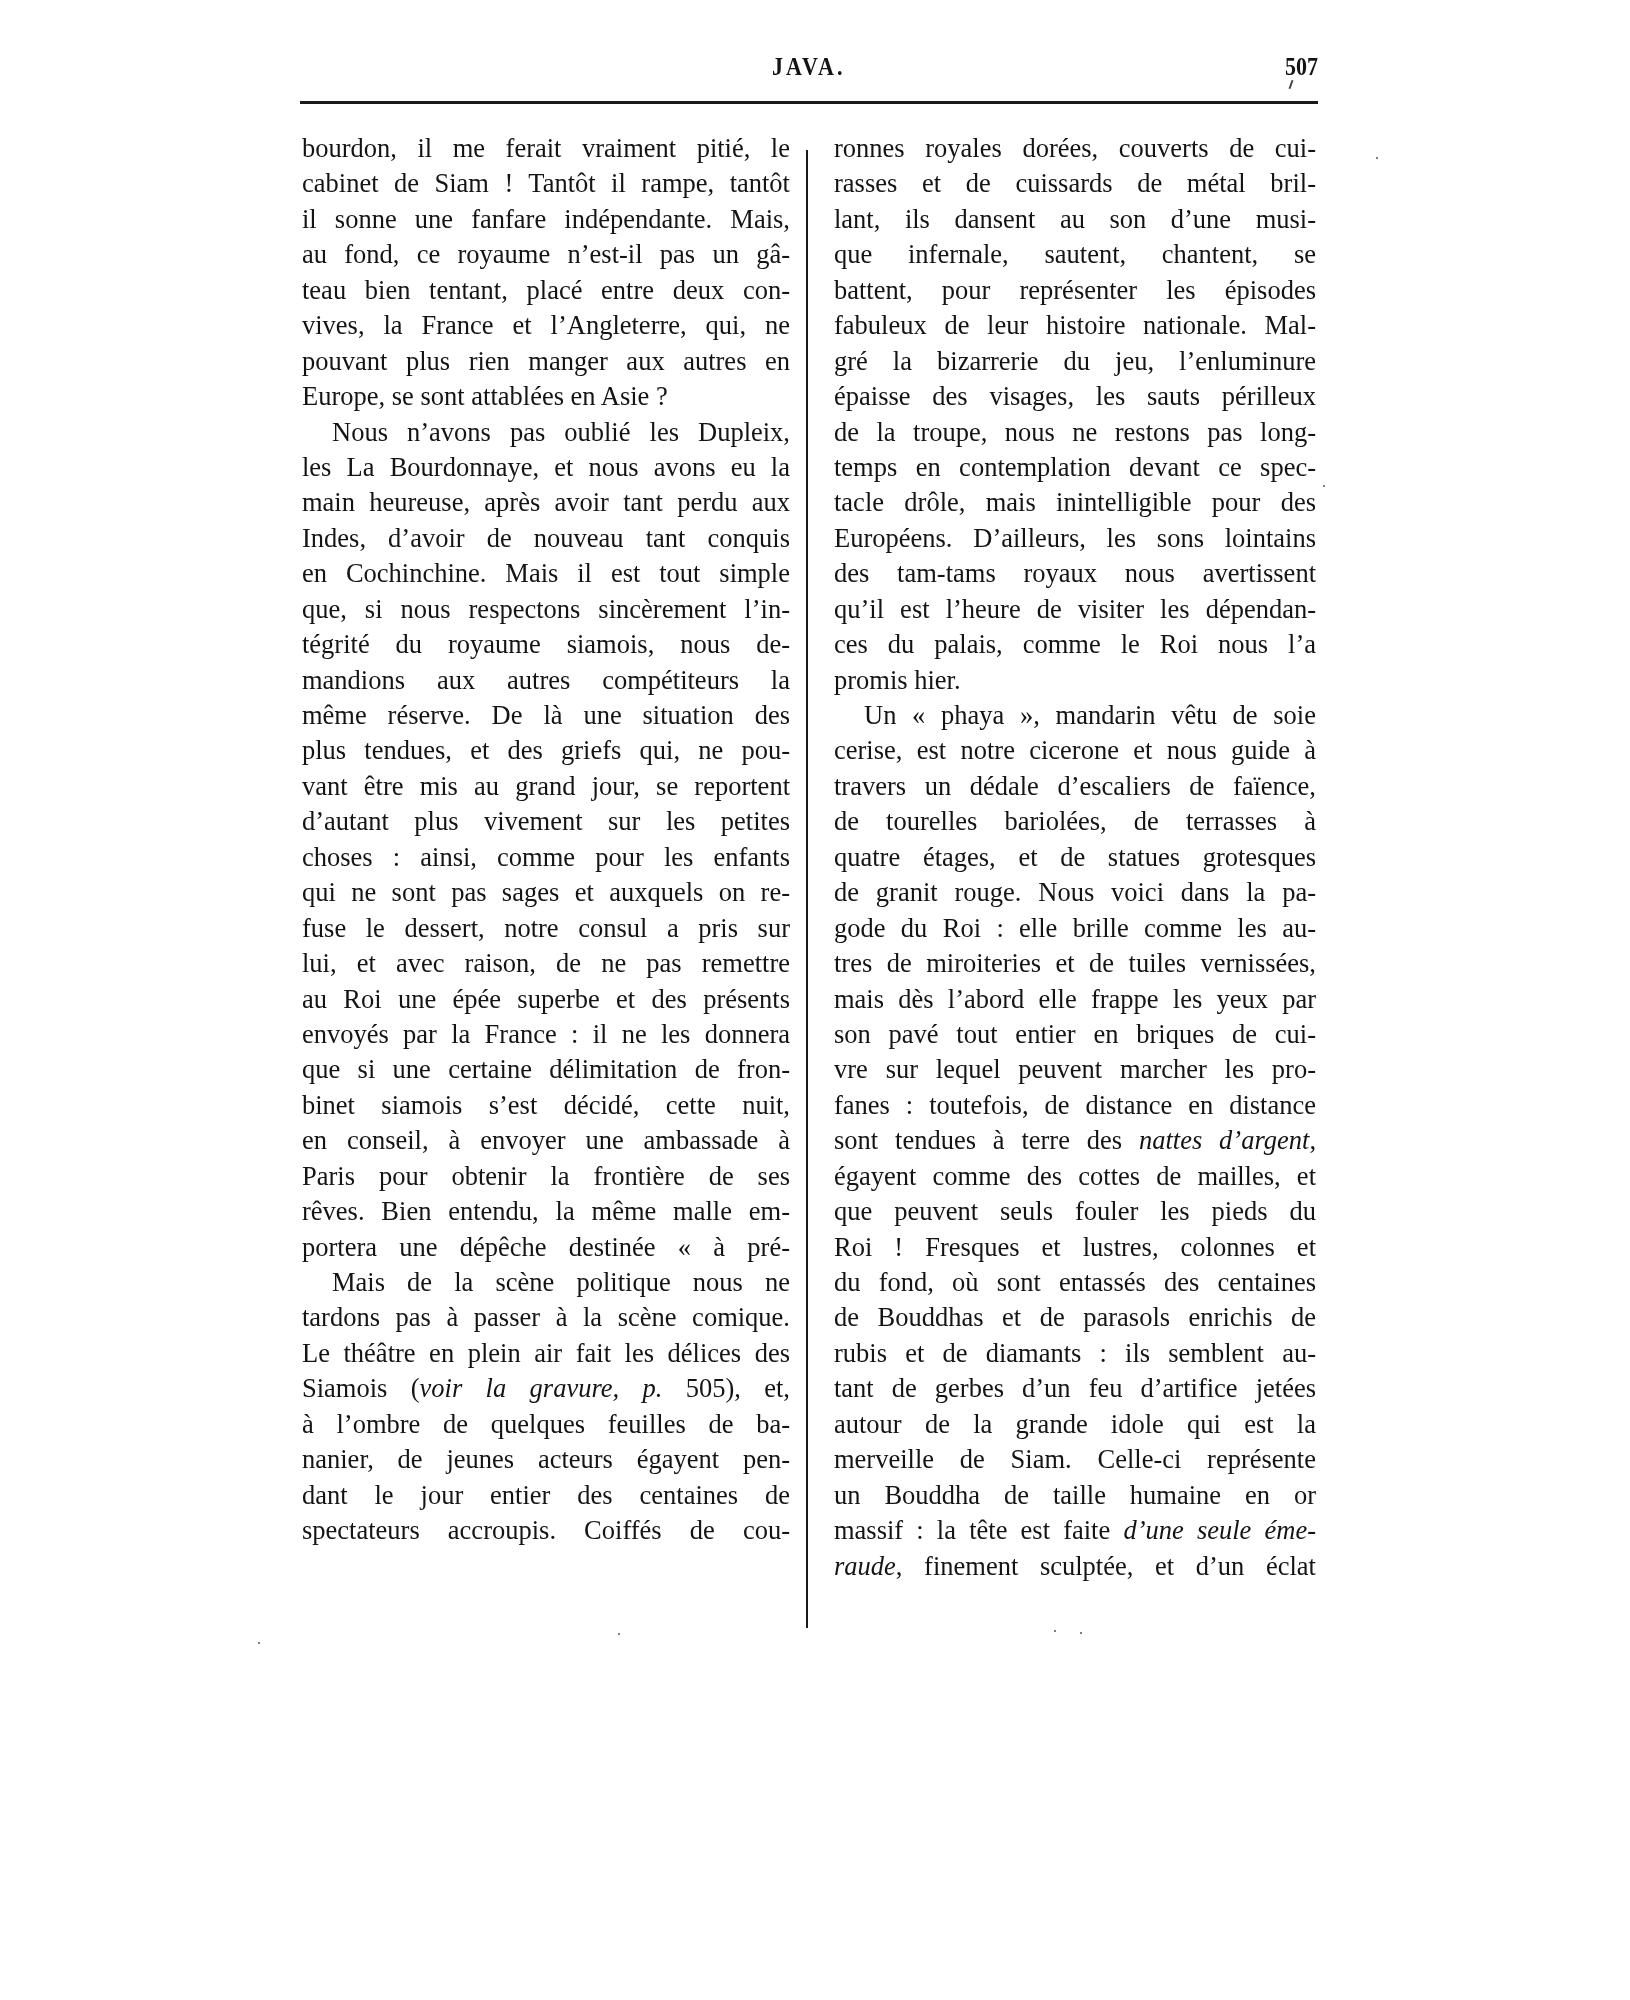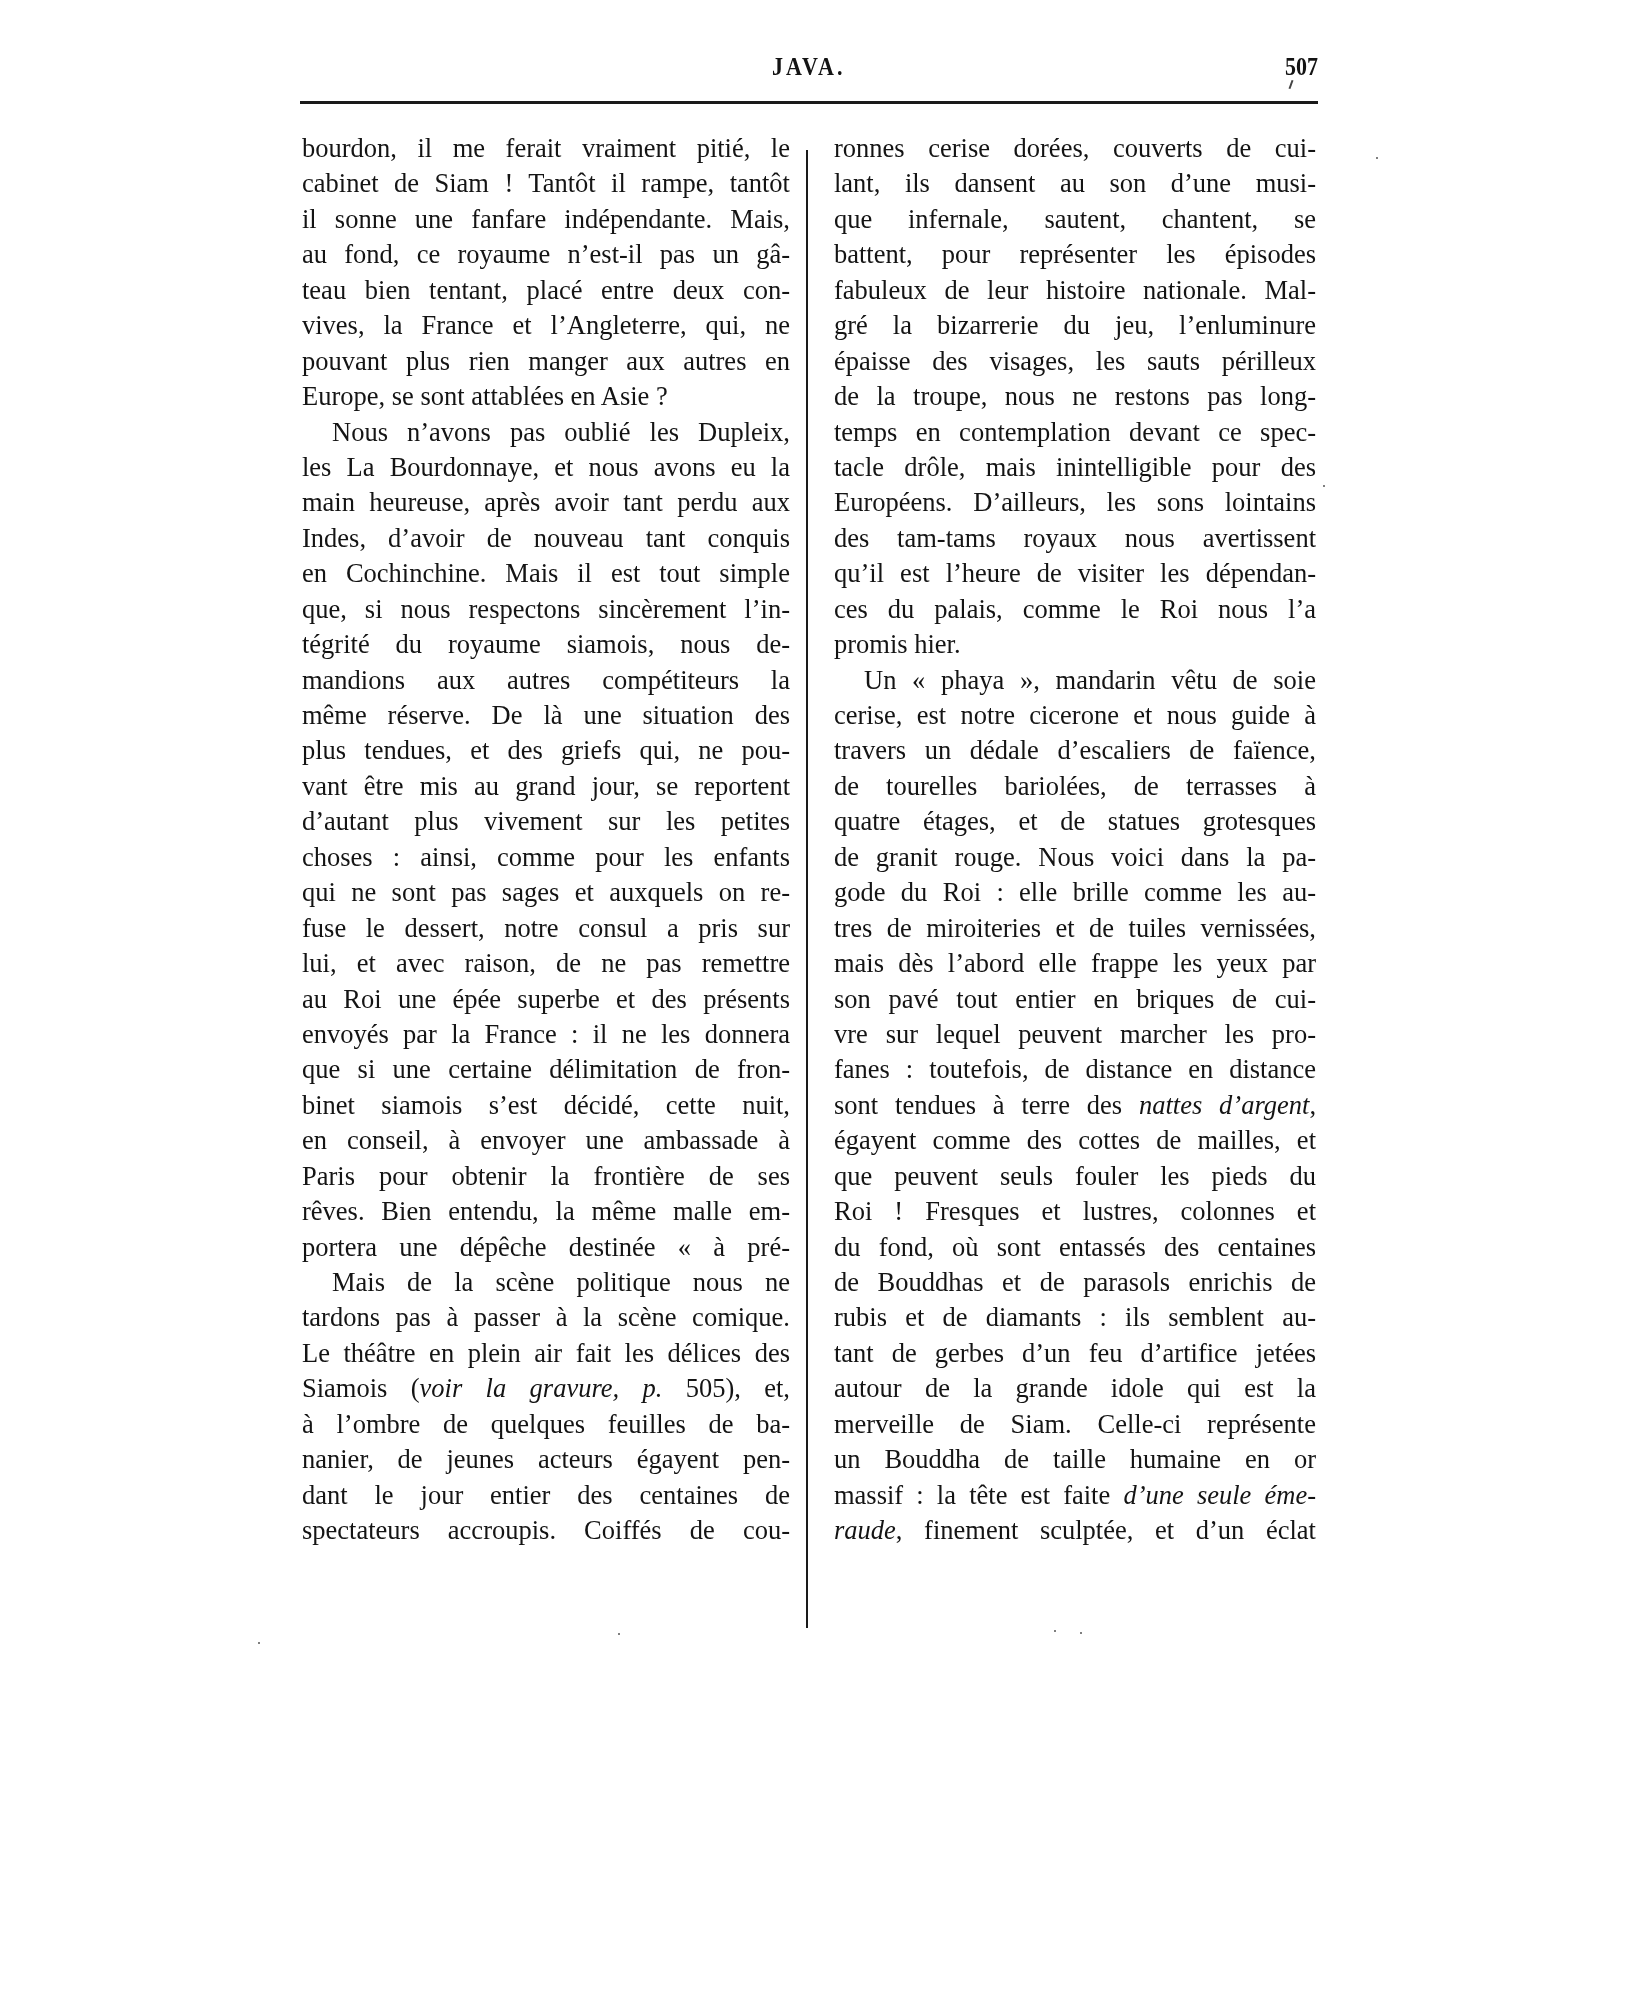--- a/index.html
+++ b/index.html
@@ -162,21 +162,22 @@
     <span class="line"><span>Siamois (</span><i class="it">voir la gravure, p.</i><span> 505), et,</span></span>
     <span class="line">à l’ombre de quelques feuilles de ba-</span>
     <span class="line">nanier, de jeunes acteurs égayent pen-</span>
     <span class="line">dant le jour entier des centaines de</span>
     <span class="line">spectateurs accroupis. Coiffés de cou-</span>
   </div>
 
   <div class="col-divider"></div>
 
   <div class="column col-right">
-    <span class="line">ronnes cerise dorées, couverts de cui-</span>
+    <span class="line">ronnes royales dorées, couverts de cui-</span>
+    <span class="line">rasses et de cuissards de métal bril-</span>
     <span class="line">lant, ils dansent au son d’une musi-</span>
     <span class="line">que infernale, sautent, chantent, se</span>
     <span class="line">battent, pour représenter les épisodes</span>
     <span class="line">fabuleux de leur histoire nationale. Mal-</span>
     <span class="line">gré la bizarrerie du jeu, l’enluminure</span>
     <span class="line">épaisse des visages, les sauts périlleux</span>
     <span class="line">de la troupe, nous ne restons pas long-</span>
     <span class="line">temps en contemplation devant ce spec-</span>
     <span class="line">tacle drôle, mais inintelligible pour des</span>
     <span class="line">Européens. D’ailleurs, les sons lointains</span>

